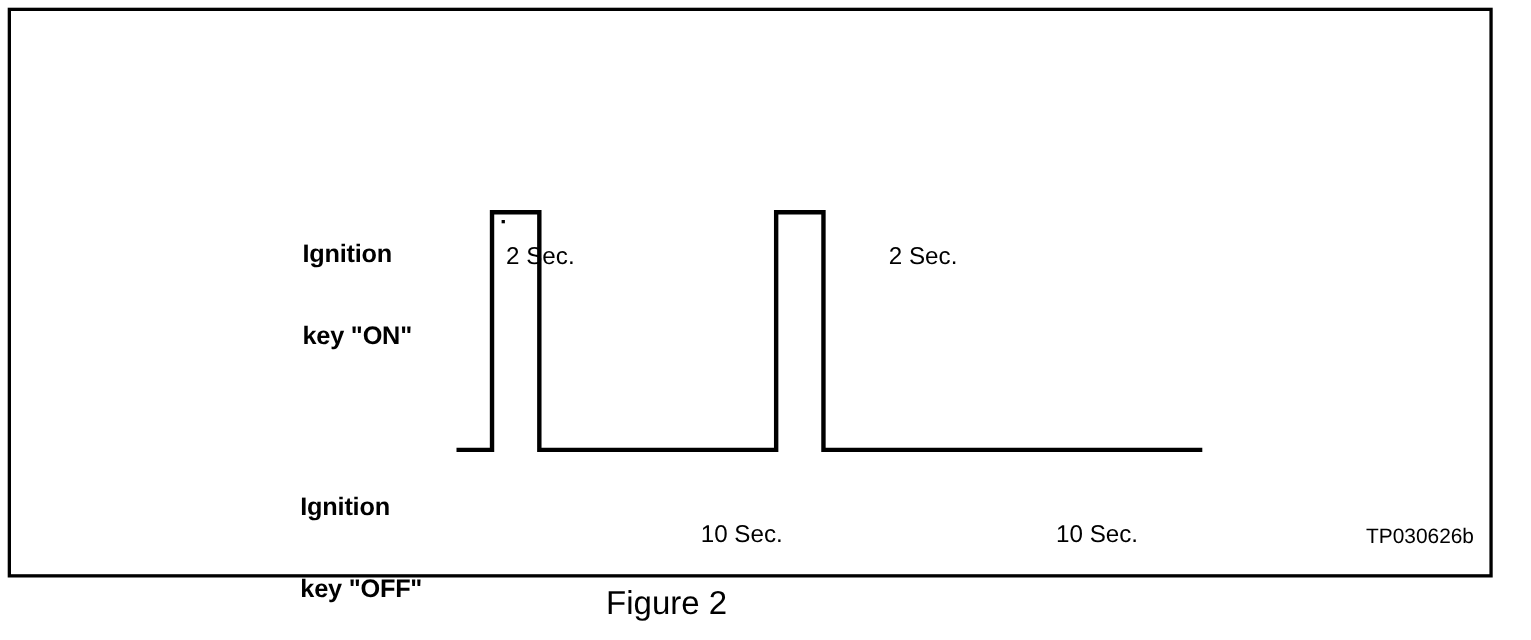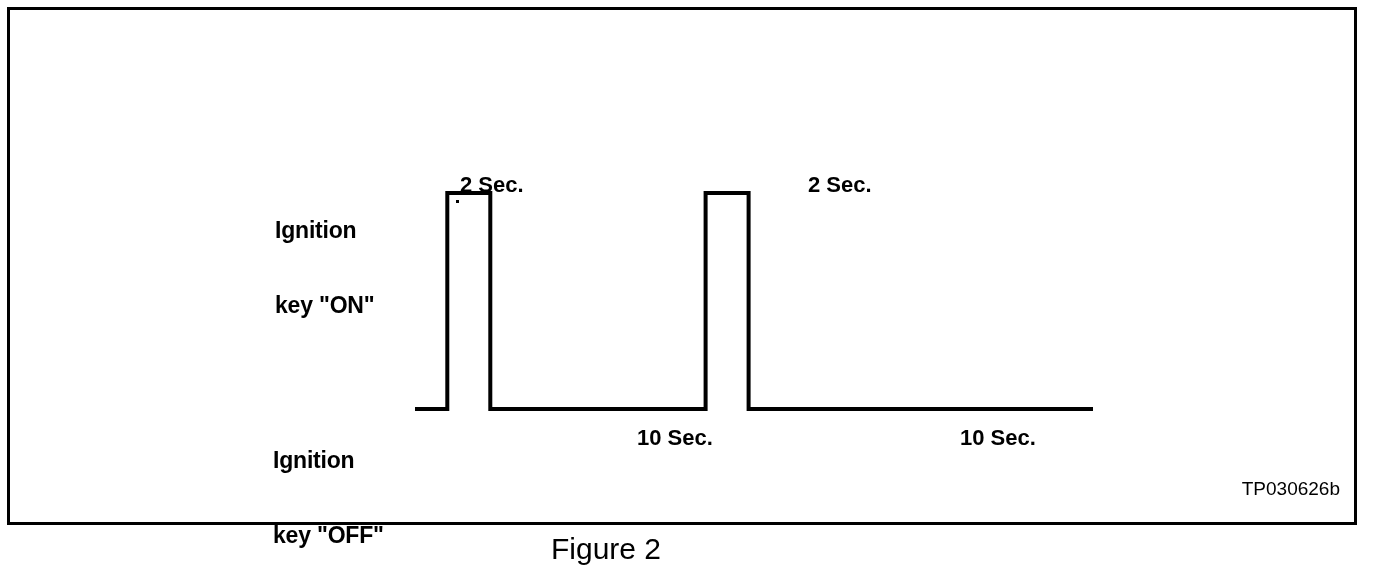--- a/index.html
+++ b/index.html
@@ -50,25 +50,26 @@
     top: 158px;
   }
   #label-off {
     left: 263px;
     top: 388px;
   }
   
   .timing-label {
     position: absolute;
     font-family: "Liberation Sans", sans-serif;
-    font-weight: bold;
+    font-weight: normal;
     font-size: 22px;
     line-height: 24px;
     white-space: pre;
     color: #000000;
+    margin-top: 48px;
   }
   #pulse1-duration { left: 450px; top: 163px; }
   #pulse2-duration { left: 798px; top: 163px; }
   #gap1-duration  { left: 627px; top: 416px; }
   #gap2-duration  { left: 950px; top: 416px; }
 
   
   #waveform-svg {
     position: absolute;
     left: 0;

